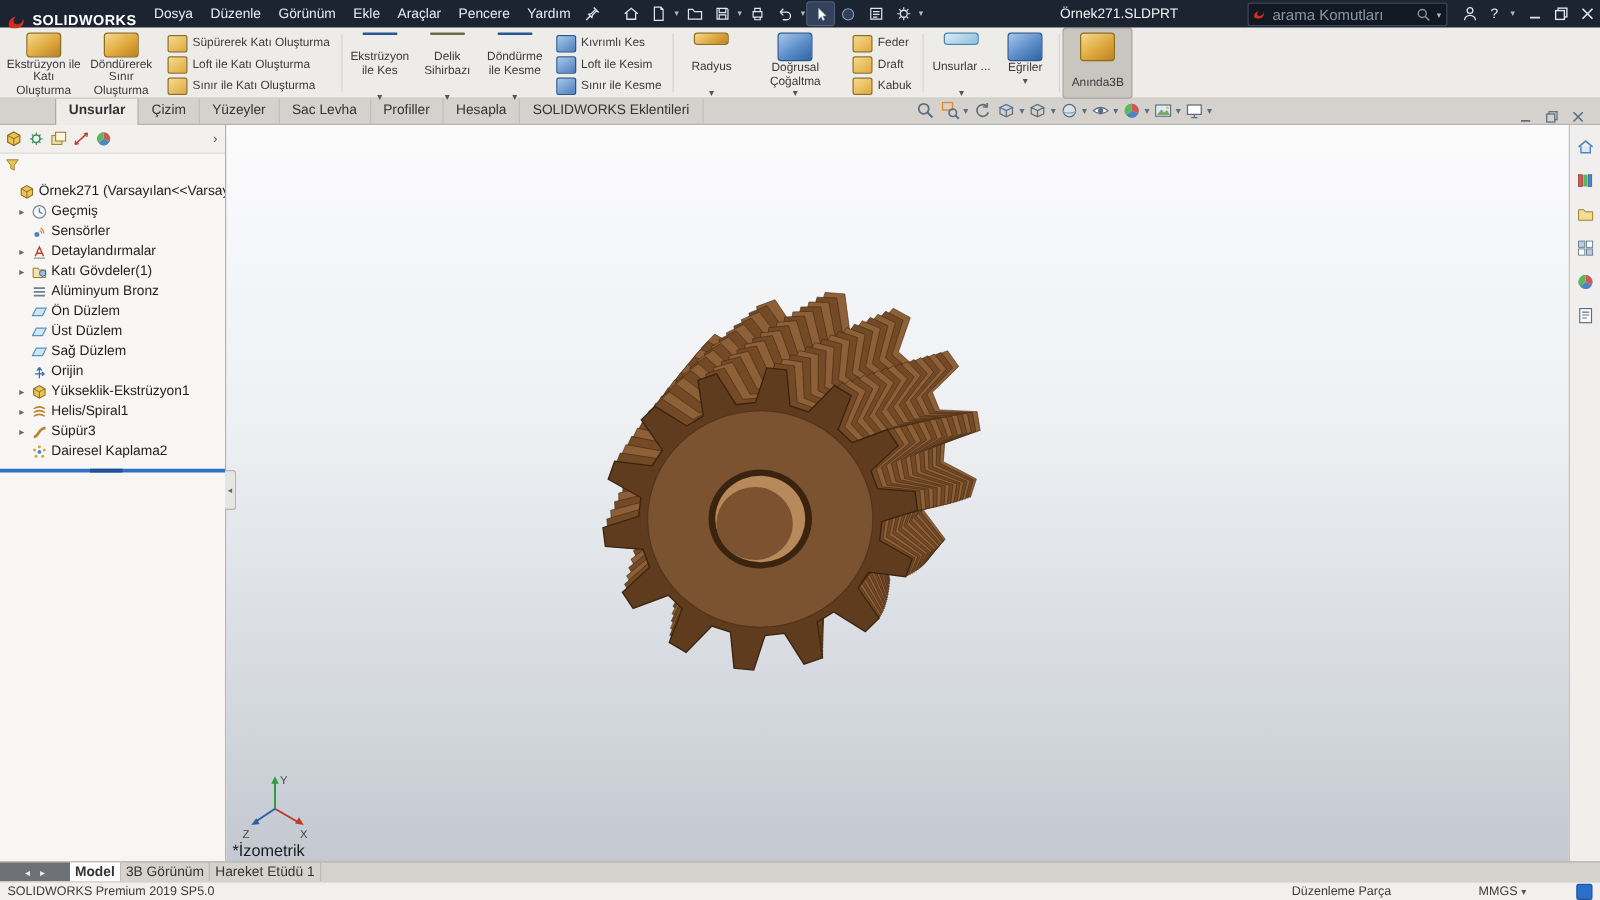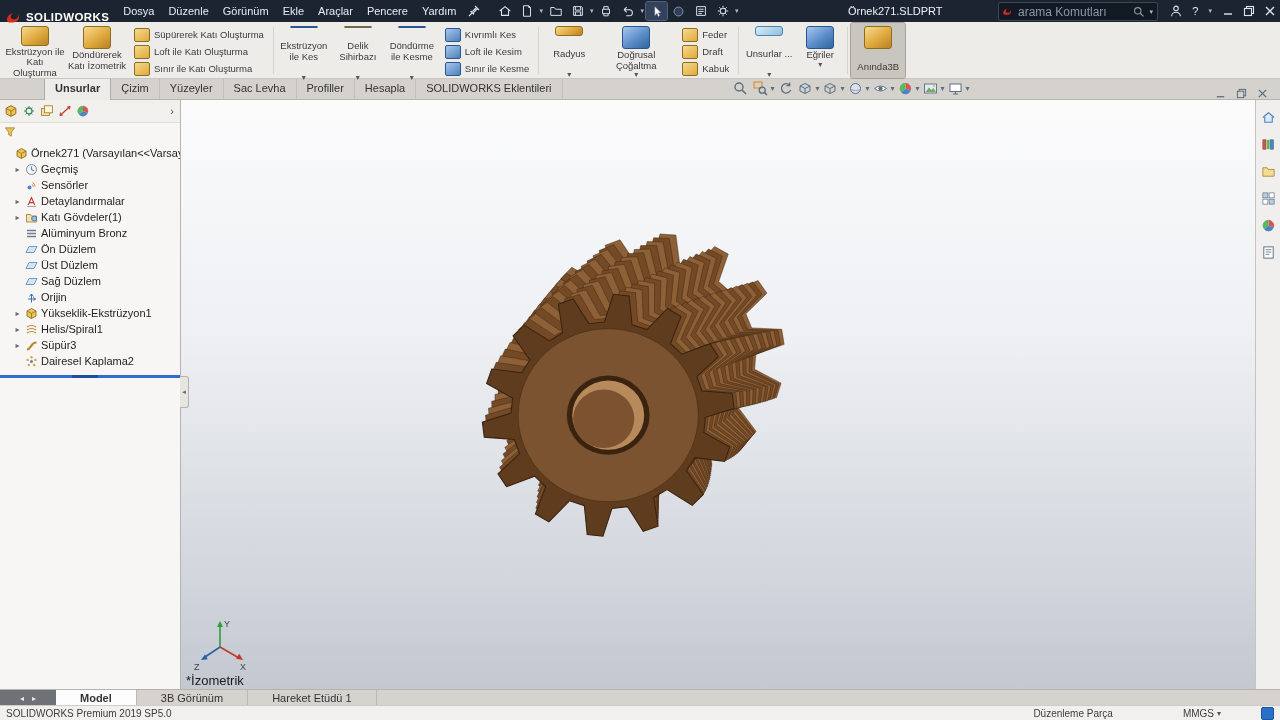--- a/index.html
+++ b/index.html
@@ -89,21 +89,21 @@
   .taskpane{position:absolute;top:100px;right:0;width:24px;bottom:30px;background:#f0efed;
             border-left:1px solid #c7c4c0;display:flex;flex-direction:column;align-items:center;
             padding-top:8px;gap:9px;z-index:10;}
   .tpi{width:18px;height:18px;display:flex;align-items:center;justify-content:center;border-radius:2px;cursor:pointer;}
 
   
   .modeltabs{position:absolute;left:0;right:0;bottom:14px;height:16px;background:#d6d3cf;
              border-top:1px solid #b5b2ad;display:flex;align-items:stretch;font-size:11px;z-index:15;}
   .mt-scroll{width:56px;background:#6e7176;color:#e9e9e9;display:flex;align-items:center;
              justify-content:center;gap:8px;font-size:8px;}
-  .mtab{padding:0 24px;display:flex;align-items:center;border-right:1px solid #bdbab5;color:#333;cursor:default;}
+  .mtab{padding:0 4px;display:flex;align-items:center;border-right:1px solid #bdbab5;color:#333;cursor:default;}
   .mtab.active{background:#fdfdfd;font-weight:bold;}
 
   
   .statusbar{position:absolute;left:0;right:0;bottom:0;height:14px;background:#f1f0ef;
              border-top:1px solid #cfccc8;display:flex;align-items:center;font-size:10px;
              color:#3c3c3c;padding:0 6px;z-index:15;}
   .sb-right{margin-left:auto;display:flex;align-items:center;gap:6px;}
   .sb-mode{margin-right:64px;}
   .sb-units{display:flex;align-items:center;gap:3px;margin-right:34px;}
   .sb-blue{width:11px;height:11px;border-radius:2px;background:#2a6fc9;border:1px solid #1d54a0;}
@@ -226,21 +226,21 @@
     </div>
   </div>
 
   <div class="ribbon">
     <div class="rb-large">
       <div class="fi"></div>
       <span class="rb-label">Ekstrüzyon ile Katı Oluşturma</span>
     </div>
     <div class="rb-large">
       <div class="fi"></div>
-      <span class="rb-label">Döndürerek Katı İzometrik</span>
+      <span class="rb-label">Döndürerek Sınır Oluşturma</span>
     </div>
     <div class="rb-stack">
       <div class="rb-small">
         <span class="fis"></span>
         <span>Süpürerek Katı Oluşturma</span>
       </div>
       <div class="rb-small">
         <span class="fis"></span>
         <span>Loft ile Katı Oluşturma</span>
       </div>

